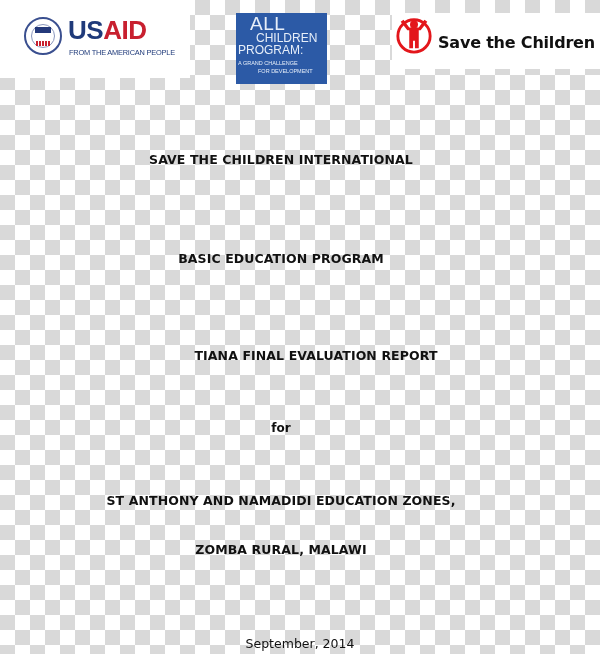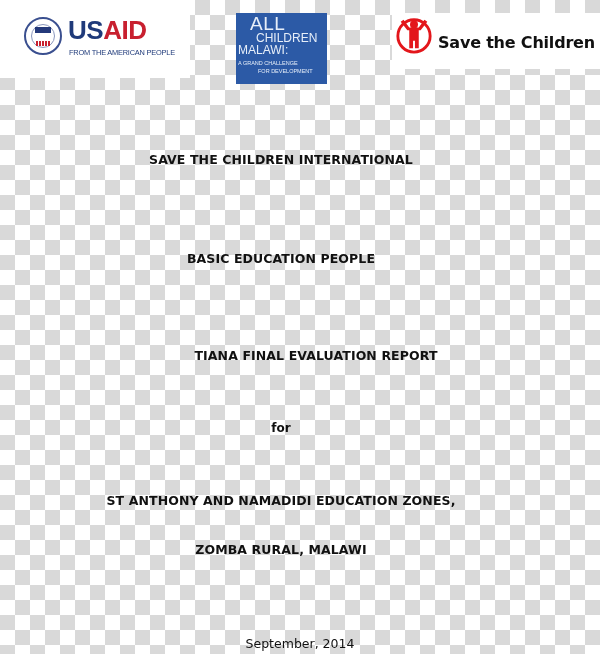--- a/index.html
+++ b/index.html
@@ -188,33 +188,33 @@
   </div>
   <div class="usaid-wordmark">
     <span class="us">US</span><span class="aid">AID</span>
   </div>
   <div class="usaid-tagline">FROM THE AMERICAN PEOPLE</div>
 </div>
 
 <div class="acr-logo">
   <div class="acr-all">ALL</div>
   <div class="acr-children">CHILDREN</div>
-  <div class="acr-reading">MALAWI:</div>
+  <div class="acr-reading">PROGRAM:</div>
   <div class="acr-sub1">A GRAND CHALLENGE</div>
   <div class="acr-sub2">FOR DEVELOPMENT</div>
 </div>
 
 <div class="stc-logo">
   <svg class="stc-emblem" viewBox="0 0 40 40">
     <circle cx="20" cy="21" r="17" fill="none" stroke="#e3161b" stroke-width="3"></circle>
     <circle cx="20" cy="9" r="4.2" fill="#e3161b"></circle>
     <path d="M6 6 L13 15 L15 15 L15 34 L19 34 L19 26 L21 26 L21 34 L25 34 L25 15 L27 15 L34 6 L31 4 L25 12 L15 12 L9 4 Z" fill="#e3161b"></path>
   </svg>
   <div class="stc-wordmark">Save the Children</div>
 </div>
 
 <div class="page-title-line" style="top:152px;">SAVE THE CHILDREN INTERNATIONAL</div>
-<div class="page-title-line" style="top:251px;">BASIC EDUCATION PEOPLE</div>
+<div class="page-title-line" style="top:251px;">BASIC EDUCATION PROGRAM</div>
 <div class="page-title-line" style="top:348px;padding-left:35px;">TIANA FINAL EVALUATION REPORT</div>
 <div class="page-title-line" style="top:421px; font-size:12px;">for</div>
 <div class="page-title-line" style="top:493px;">ST ANTHONY AND NAMADIDI EDUCATION ZONES,</div>
 <div class="page-title-line" style="top:542px;">ZOMBA RURAL, MALAWI</div>
 <div class="date-line" style="top:636px;">September, 2014</div>
 
 </body></html>

